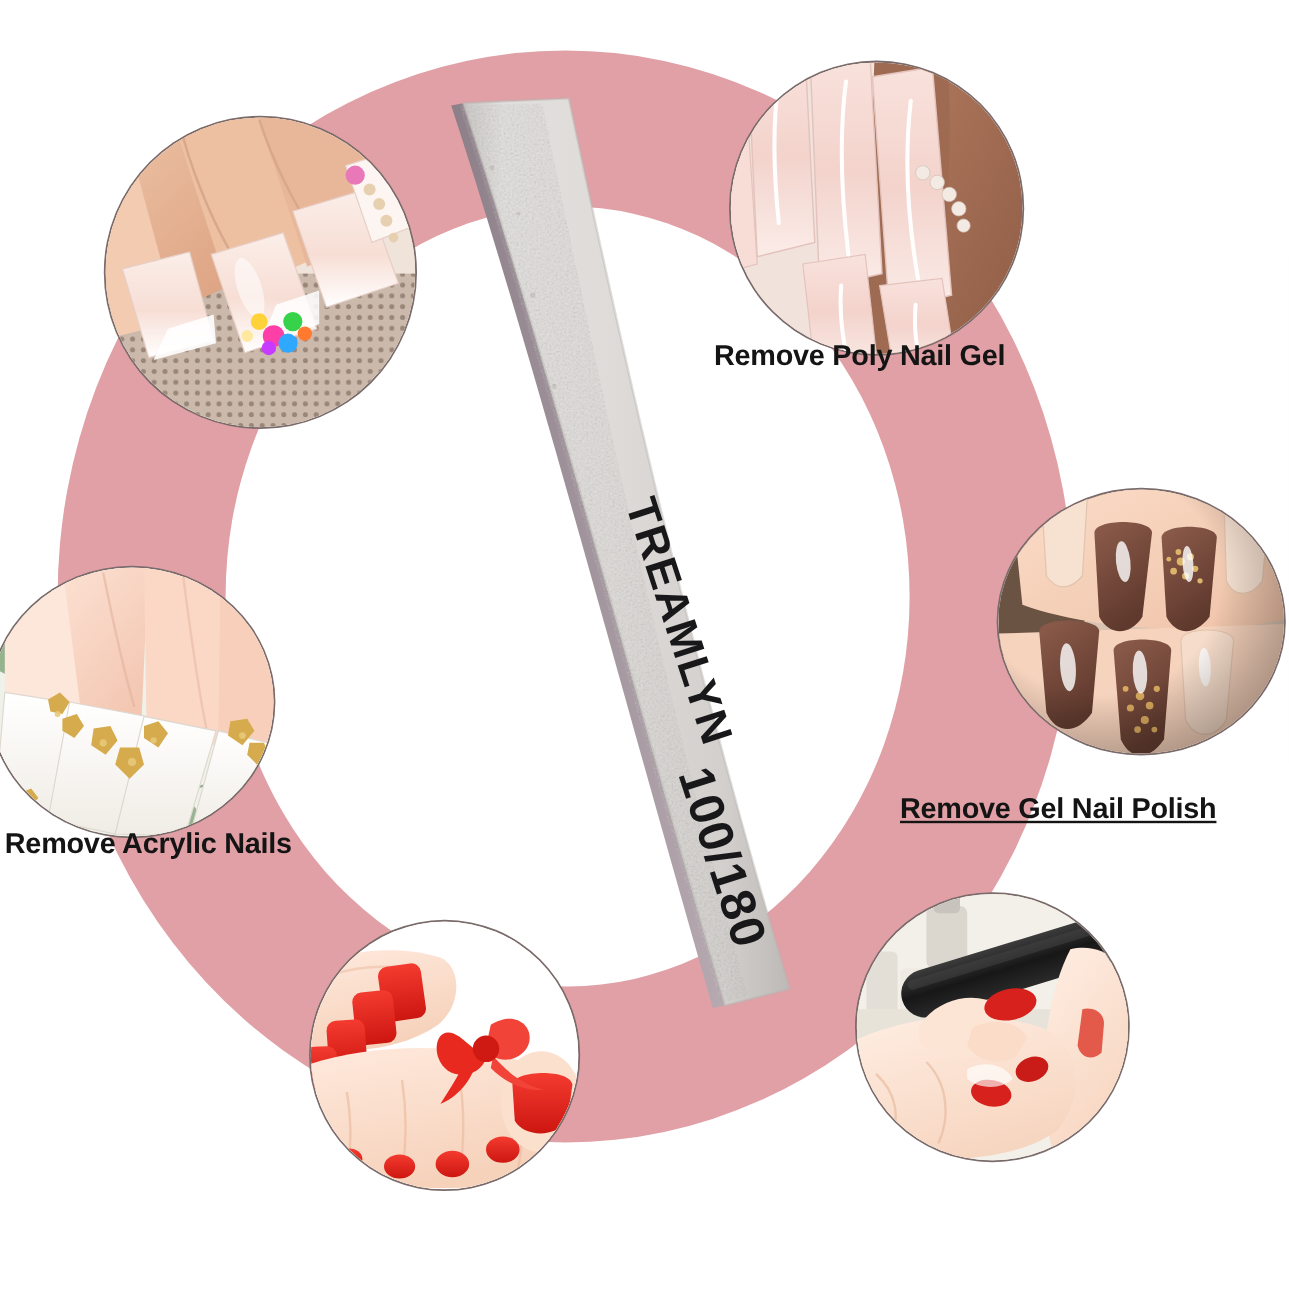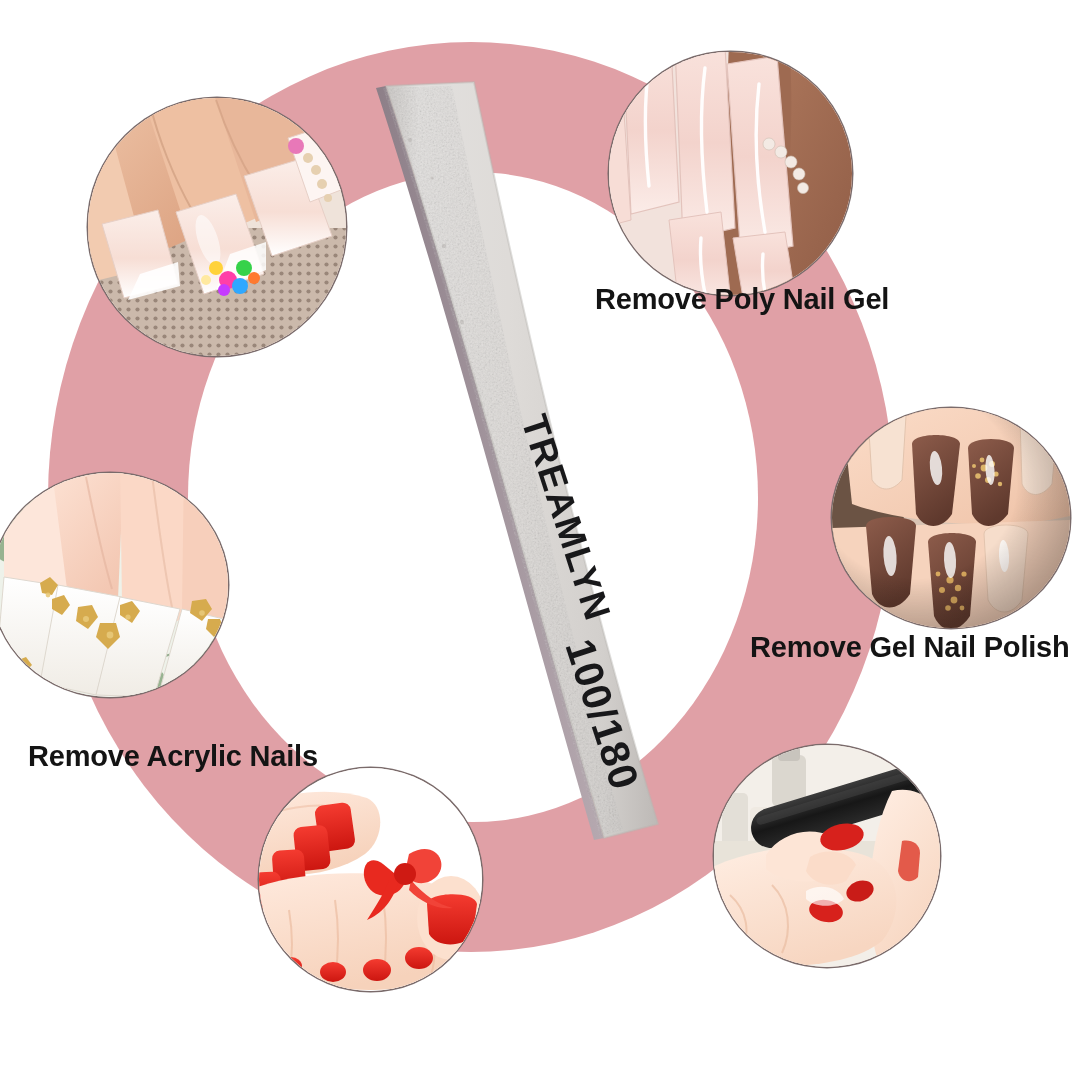--- a/index.html
+++ b/index.html
@@ -67,30 +67,30 @@
     overflow: hidden;
   }
 
   
   .label {
     position: absolute;
     z-index: 8;
     color: #141414;
     font-family: "Liberation Sans", sans-serif;
     font-weight: bold;
-    font-size: 29px;
+    font-size: 24px;
     letter-spacing: -0.2px;
     white-space: nowrap;
     line-height: 1;
   }
 
   .lbl-dip      { left: 58px;  top: 370px; }
   .lbl-poly     { left: 595px; top: 285px; }
-  .lbl-gel      { left: 750px; top: 633px; }
-  .lbl-acrylic  { left: 4px;   top: 742px; margin-left: 24px; }
+  .lbl-gel      { left: 750px; top: 663px; text-decoration: underline; }
+  .lbl-acrylic  { left: 4px;   top: 692px; }
   .lbl-mani     { left: 218px; top: 1002px; }
   .lbl-pre      { left: 723px; top: 965px; }
 
   
   .bb-dip      { left: 88px;  top: 98px;  width: 258px; height: 258px; }
   .bb-poly     { left: 609px; top: 52px;  width: 243px; height: 243px; }
   .bb-gel      { left: 832px; top: 408px; width: 238px; height: 220px; }
   .bb-acrylic  { left: -8px;  top: 473px; width: 236px; height: 224px; }
   .bb-mani     { left: 259px; top: 768px; width: 223px; height: 223px; }
   .bb-pre      { left: 714px; top: 745px; width: 226px; height: 222px; }

